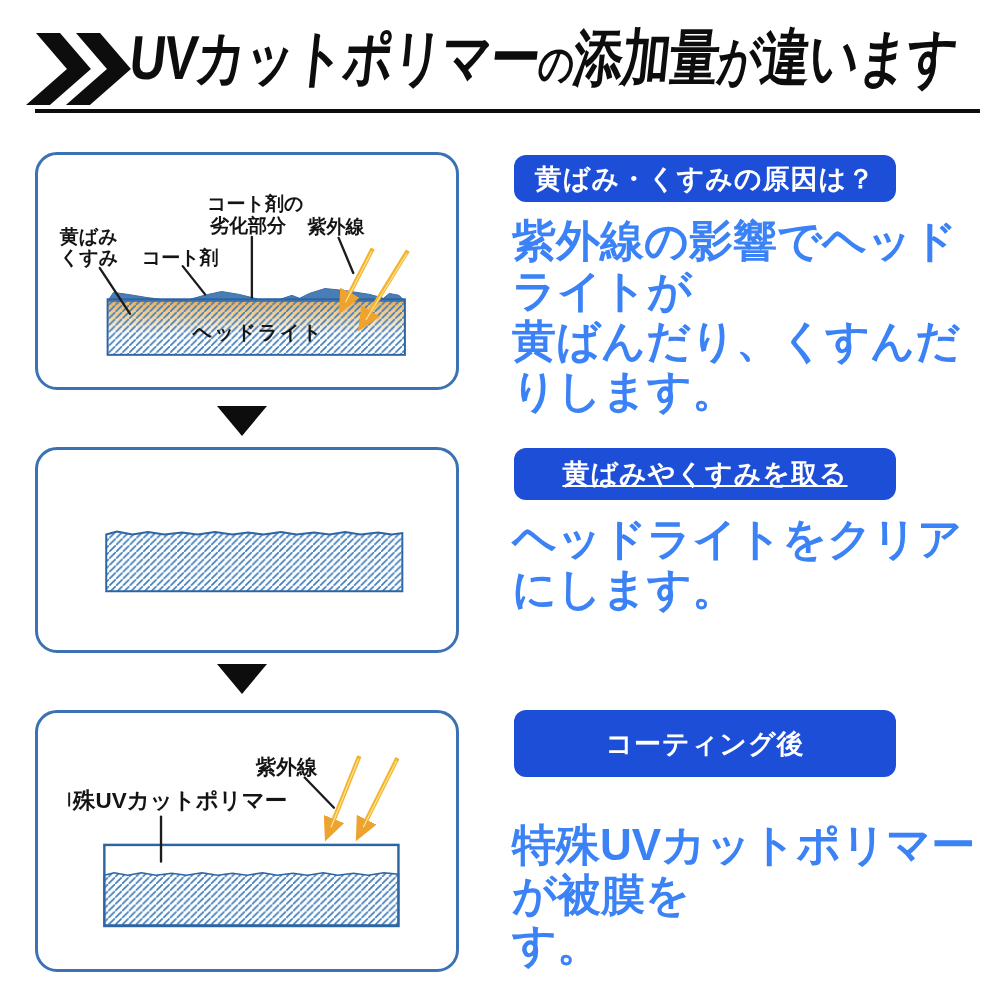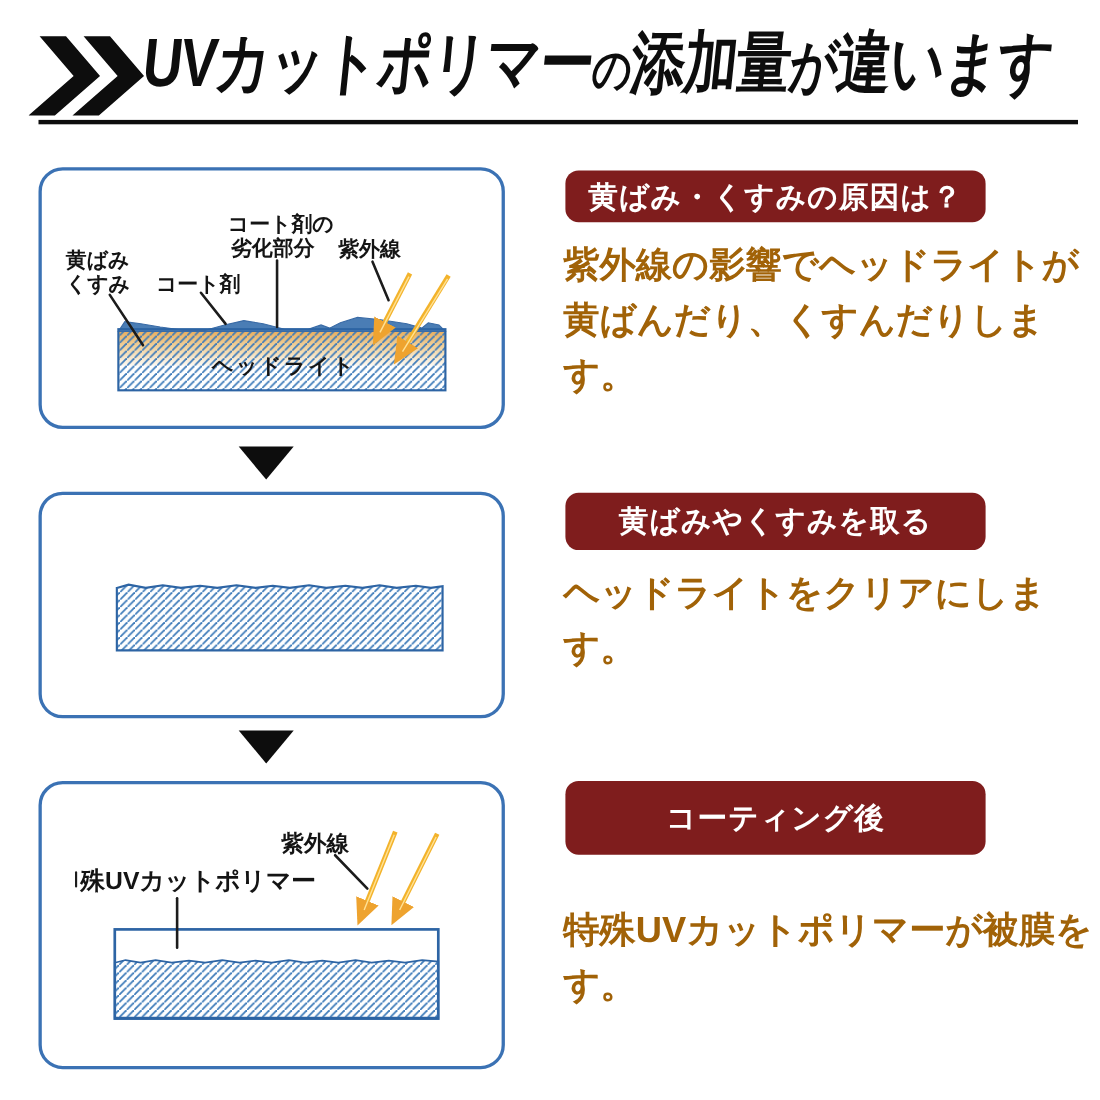--- a/index.html
+++ b/index.html
@@ -30,29 +30,29 @@
   .flow-arrow{
     position:absolute;left:217px;width:0;height:0;
     border-left:25px solid transparent;border-right:25px solid transparent;
     border-top:30px solid #0d0d0d;
   }
   #flow-arrow-1{top:406px;}
   #flow-arrow-2{top:664px;}
   
   .pill{
     position:absolute;left:514px;width:382px;border-radius:12px;
-    background:#7f1d1d;color:#ffffff;display:flex;align-items:center;justify-content:center;
+    background:#1d4ed8;color:#ffffff;display:flex;align-items:center;justify-content:center;
     font-size:27px;font-weight:700;letter-spacing:1px;
   }
   #pill1{top:155px;height:47px;}
-  #pill2{top:448px;height:52px;}
+  #pill2{top:448px;height:52px;text-decoration:underline;}
   #pill3{top:710px;height:67px;}
   .body-text{
     position:absolute;left:512px;width:486px;
-    font-size:33px;font-weight:600;color:#a16207;line-height:50px;letter-spacing:0px;
+    font-size:44px;font-weight:600;color:#3b82f6;line-height:50px;letter-spacing:0px;
   }
   #body1{top:216px;}
   #body2{top:514px;}
   #body3{top:820px;}
   
   .dlabel{font-family:"Liberation Sans","DejaVu Sans",sans-serif;font-weight:700;fill:#141414;}
 </style>
 </head>
 <body>
 

